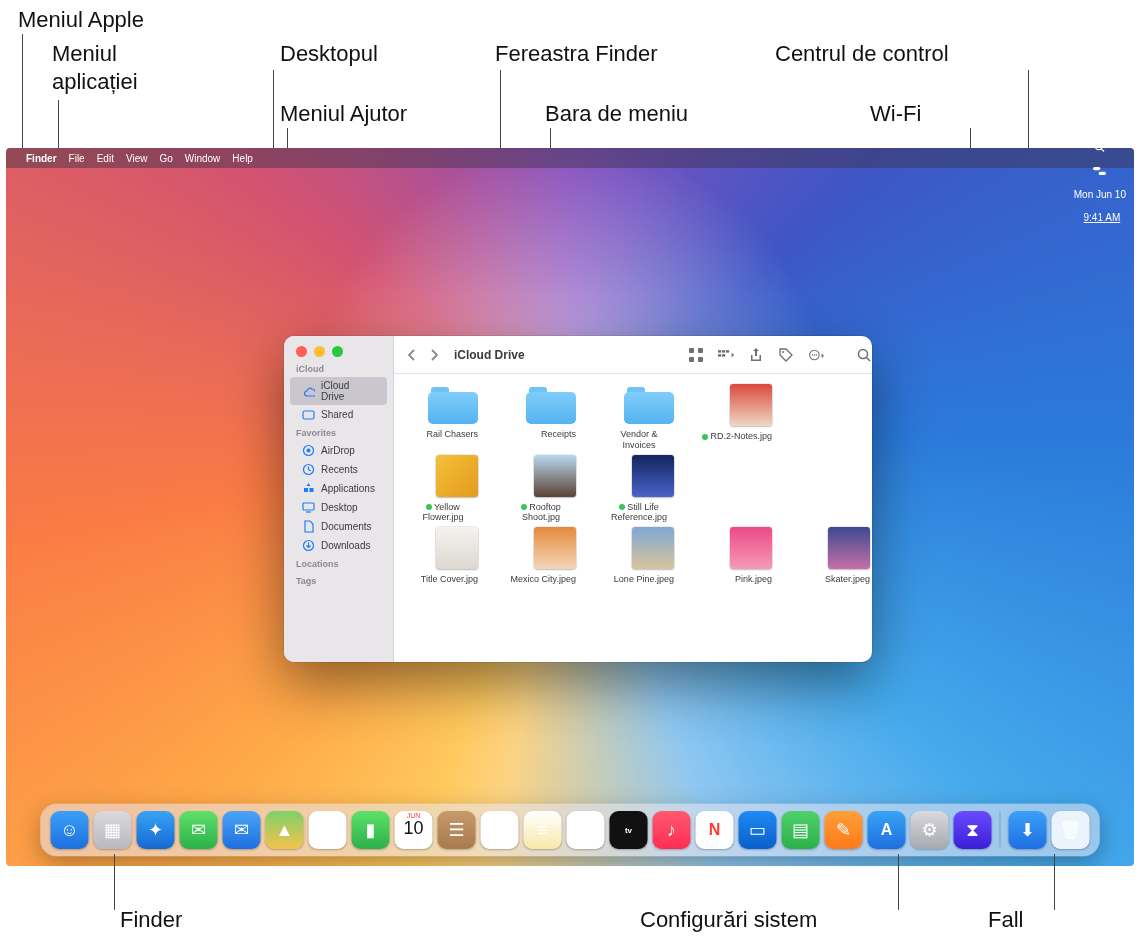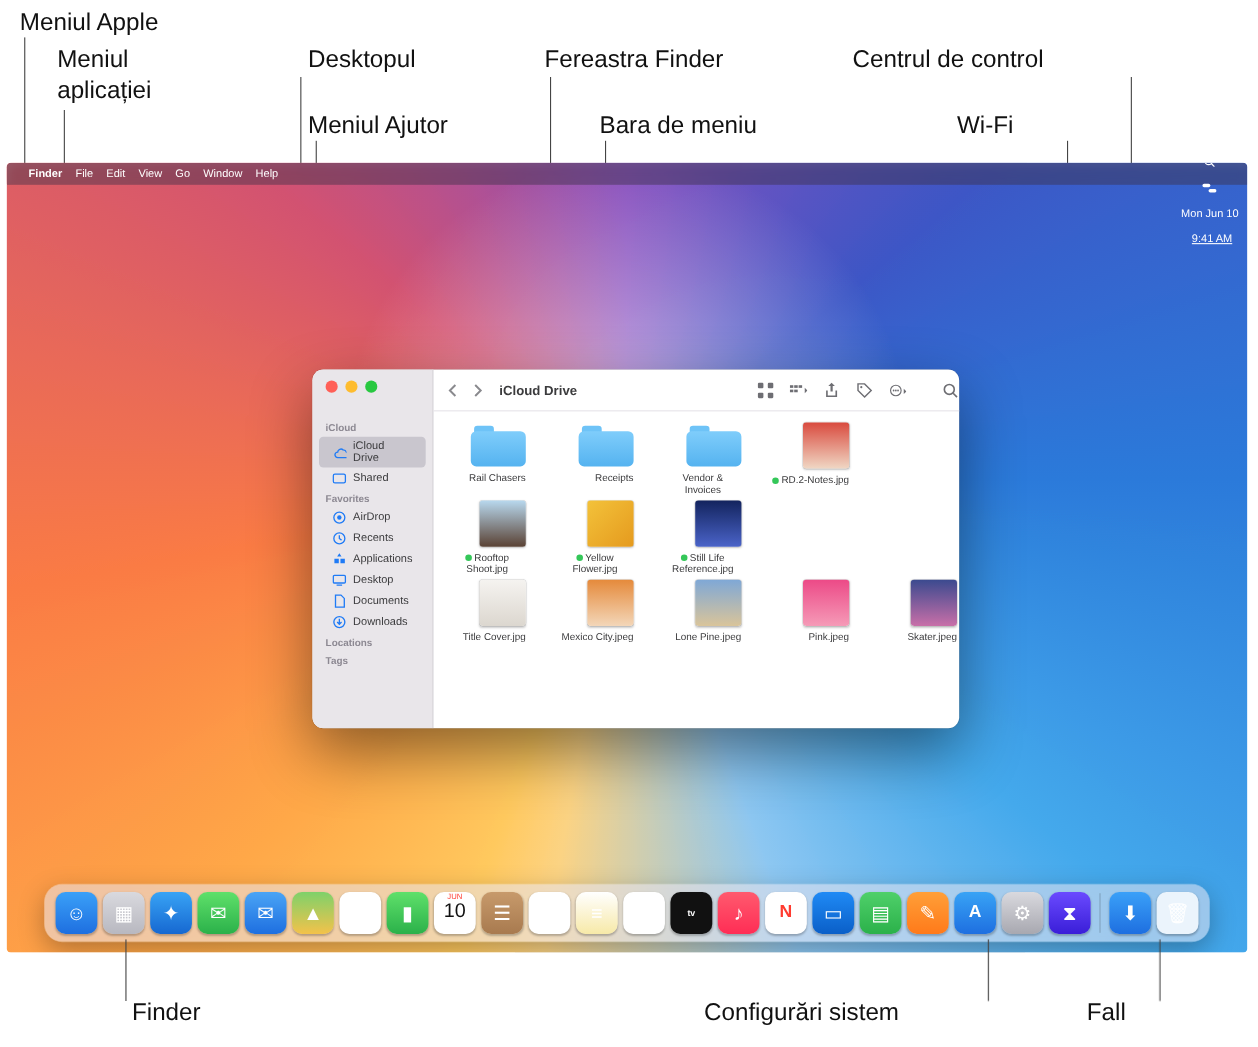--- a/index.html
+++ b/index.html
@@ -34,21 +34,21 @@
 .menubar .spacer { flex:1; }
 .menubar .mr { display:flex; gap:12px; align-items:center;flex-direction:column; }
 .menubar .mr svg, .menubar .mr .ico { width:13px; height:12px; fill:#fff; }
 .menubar .time { margin-left:4px;text-decoration:underline; }
 
 
 .finder { position:absolute; left:278px; top:188px; width:588px; height:326px;
   background:#fff; border-radius:10px; box-shadow:0 22px 55px rgba(0,0,0,.45), 0 0 0 .5px rgba(0,0,0,.15);
   display:flex; overflow:hidden; }
 
-.sidebar { width:135px; background:#e9e6ea; border-right:1px solid #d7d4d9; padding:44px 0 8px 0; font-size:10px; }
+.sidebar { width:135px; background:#e9e6ea; border-right:1px solid #d7d4d9; padding:24px 0 8px 0; font-size:10px; }
 .traffic { position:absolute; top:10px; left:12px; display:flex; gap:7px; }
 .traffic span { width:11px; height:11px; border-radius:50%; display:block; }
 .tr{background:#ff5f57;} .ty{background:#febc2e;} .tg{background:#28c840;}
 .side-h { color:#8c8892; font-size:9px; font-weight:600; padding:4px 12px 3px; }
 .side-item { display:flex; align-items:center; gap:6px; padding:3px 12px; color:#3a3a3c; border-radius:4px; margin:0 6px; }
 .side-item.sel { background:#c9c6ce; }
 .side-item .si { width:13px; height:13px; display:flex; align-items:center; justify-content:center; }
 .side-item .si svg { width:13px; height:13px; fill:#1f7bf6; }
 
 .main { flex:1; display:flex; flex-direction:column; }
@@ -292,26 +292,26 @@
               <div class="folder"></div>
               <div class="fname">Vendor &amp; Invoices</div>
             </div>
             <div class="item">
               <div class="thumb th-rd2"></div>
               <div class="fname"><span class="tag-dot"></span>RD.2-Notes.jpg</div>
             </div>
           </div>
           <div class="row">
             <div class="item">
+              <div class="thumb th-yellow"></div>
+              <div class="fname"><span class="tag-dot"></span>Yellow Flower.jpg</div>
+            </div>
+            <div class="item">
               <div class="thumb th-roof"></div>
               <div class="fname"><span class="tag-dot"></span>Rooftop Shoot.jpg</div>
-            </div>
-            <div class="item">
-              <div class="thumb th-yellow"></div>
-              <div class="fname"><span class="tag-dot"></span>Yellow Flower.jpg</div>
             </div>
             <div class="item">
               <div class="thumb th-still"></div>
               <div class="fname"><span class="tag-dot"></span>Still Life Reference.jpg</div>
             </div>
           </div>
           <div class="row">
             <div class="item">
               <div class="thumb th-title"></div>
               <div class="fname">Title Cover.jpg</div>

